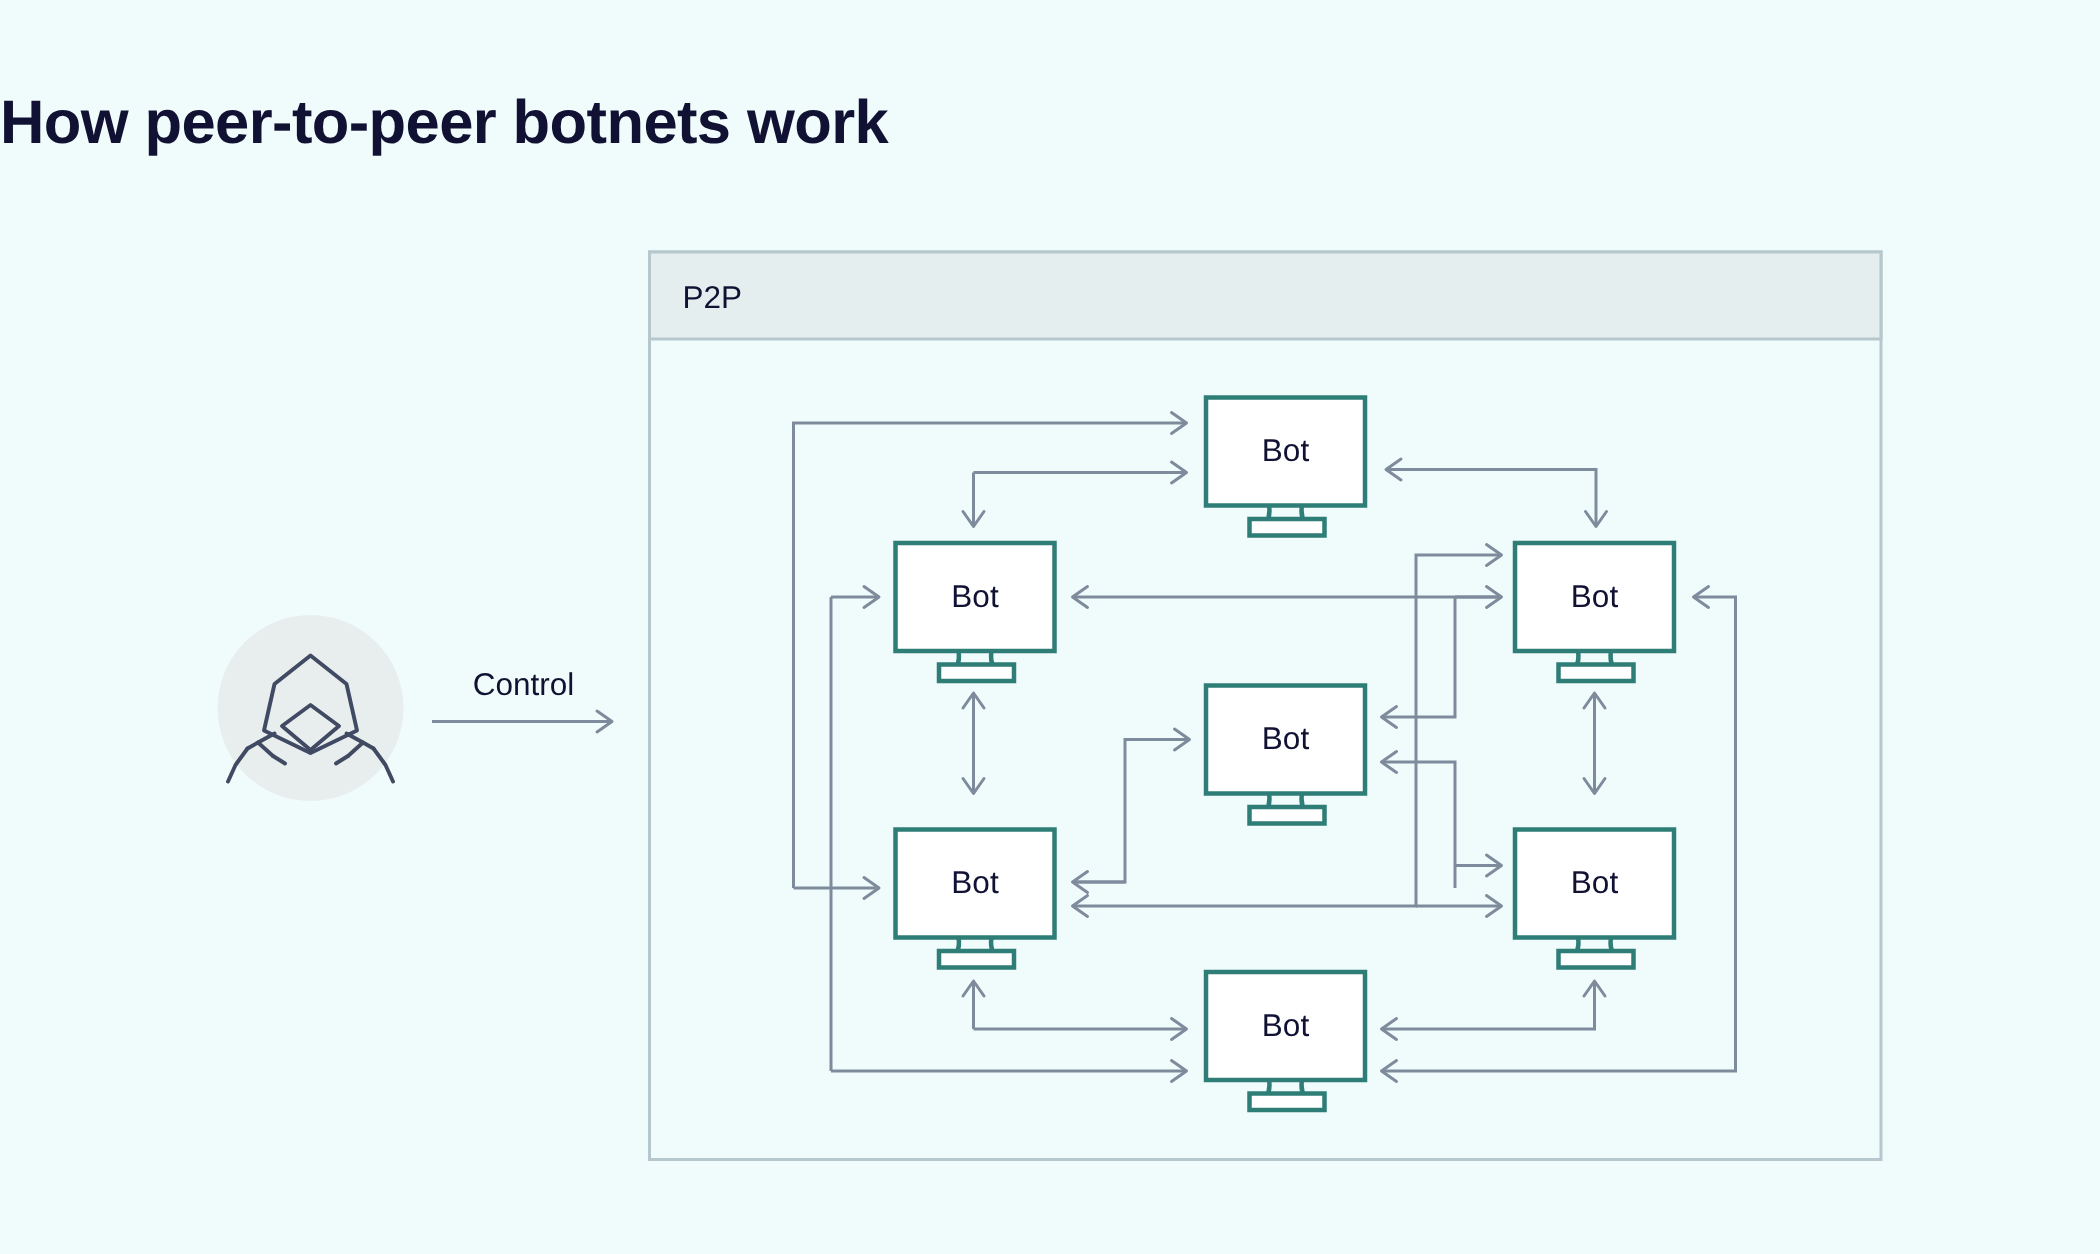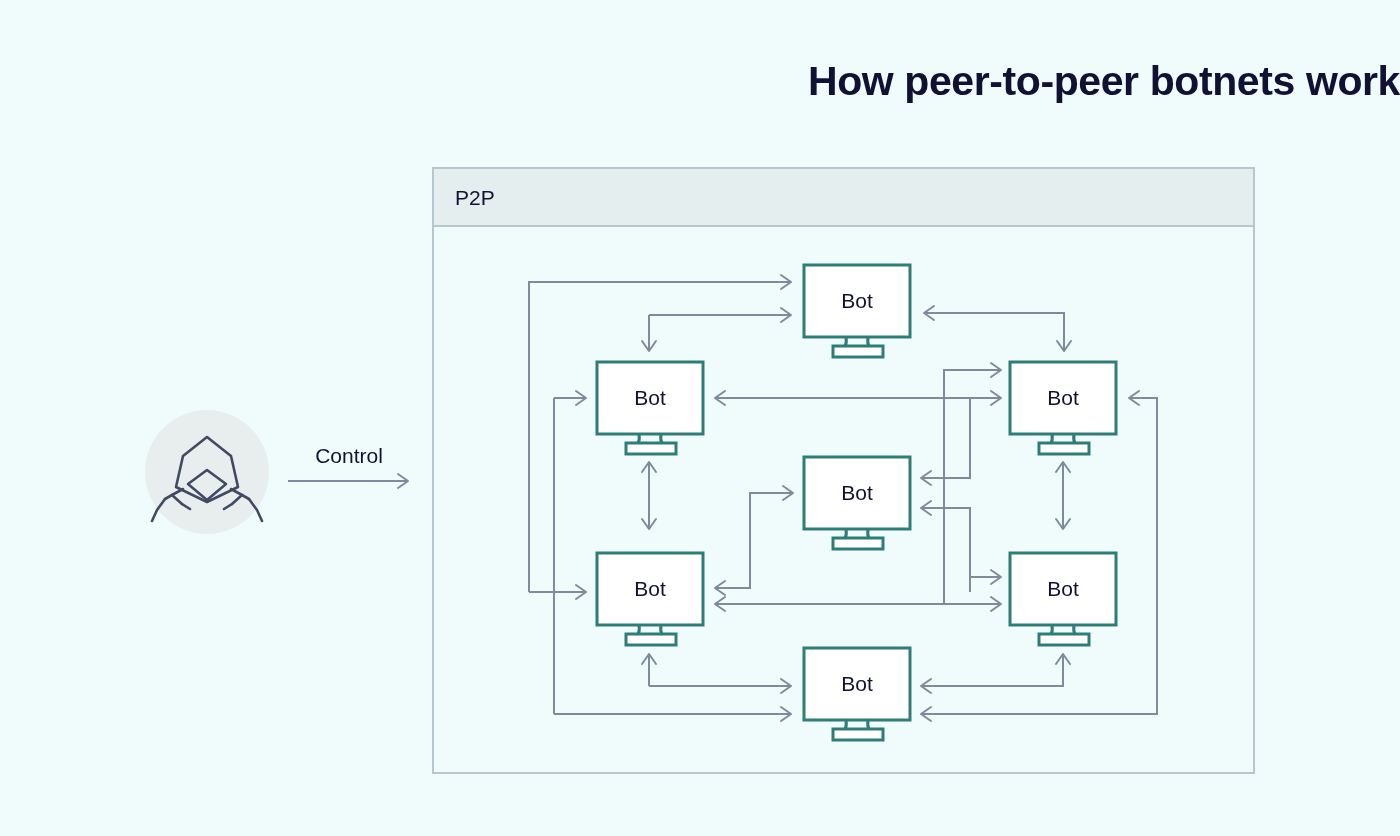--- a/index.html
+++ b/index.html
@@ -12,21 +12,21 @@
     height: 836px;
     font-family: "Liberation Sans", sans-serif;
     position: relative;
     overflow: hidden;
   }
   #page-title {
     position: absolute;
     top: 58px;
     left: 0;
     width: 1400px;
-    text-align: right;
+    text-align: left;
     font-size: 41px;
     font-weight: bold;
     color: #111233;
     letter-spacing: -0.4px;
   }
   #diagram-root {
     position: absolute;
     left: 0;
     top: 0;
   }

